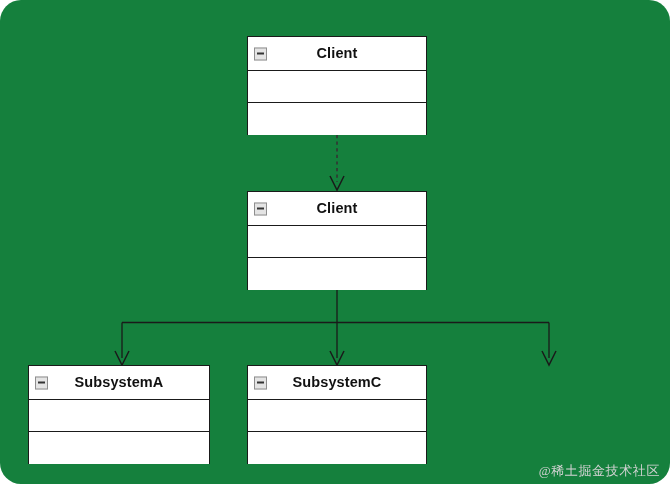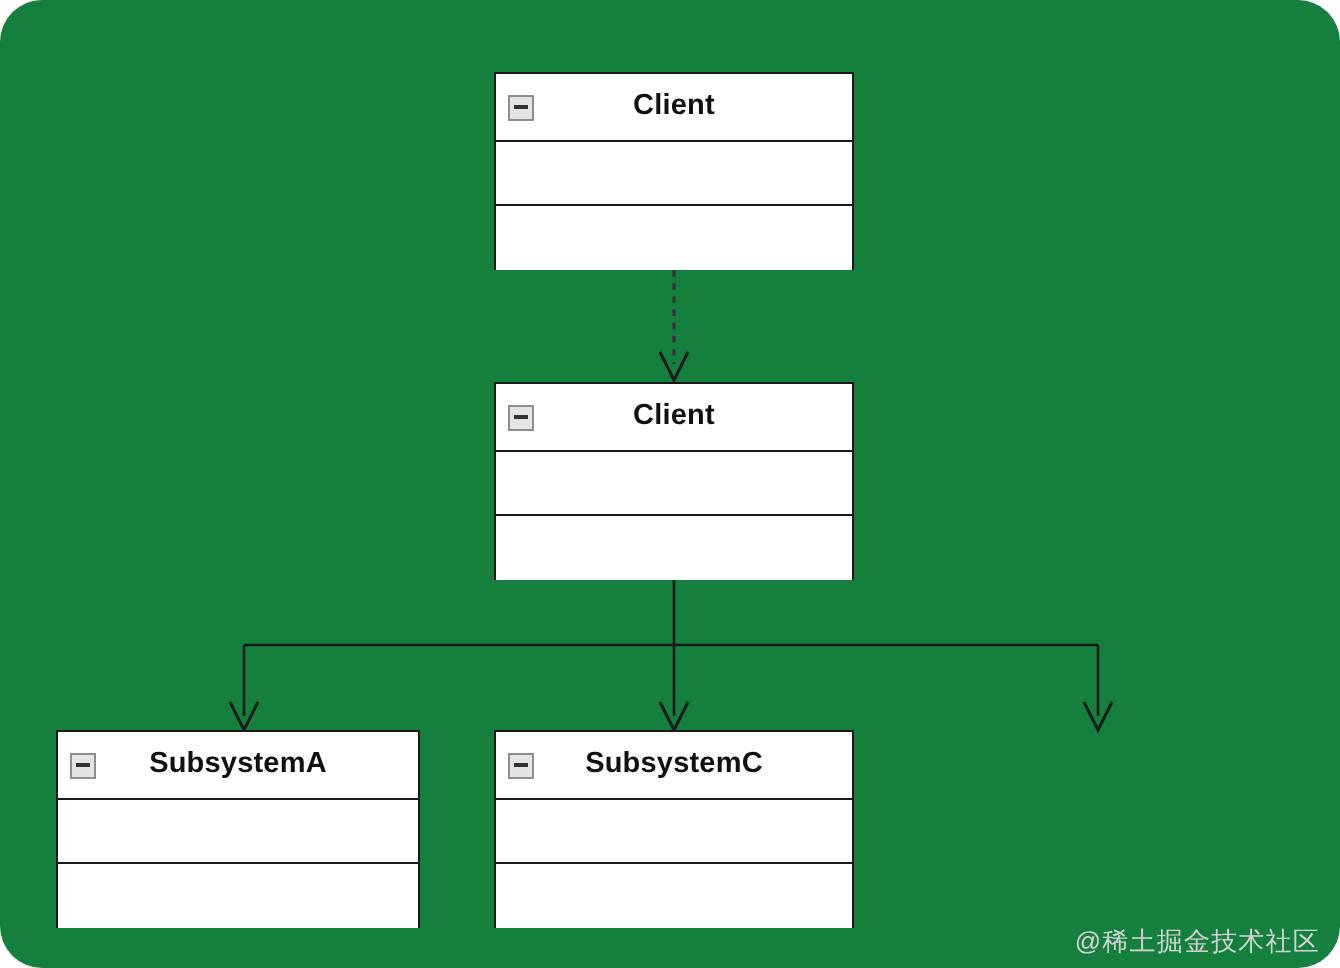--- a/index.html
+++ b/index.html
@@ -89,21 +89,21 @@
   
   .watermark {
     position: absolute;
     right: 10px;
     bottom: 4px;
     font-size: 13px;
     color: #d2d2d2;
     letter-spacing: 0.6px;
     white-space: nowrap;
     z-index: 2;
-    font-family: Liberation Sans, sans-serif;
+    font-family: Liberation Serif, serif;
   }
 </style>
 </head>
 <body>
 
 <div id="canvas">
 
   <svg class="connector-layer" width="670" height="484" viewBox="0 0 670 484">
 
      Facade : dashed dependency --&gt;

